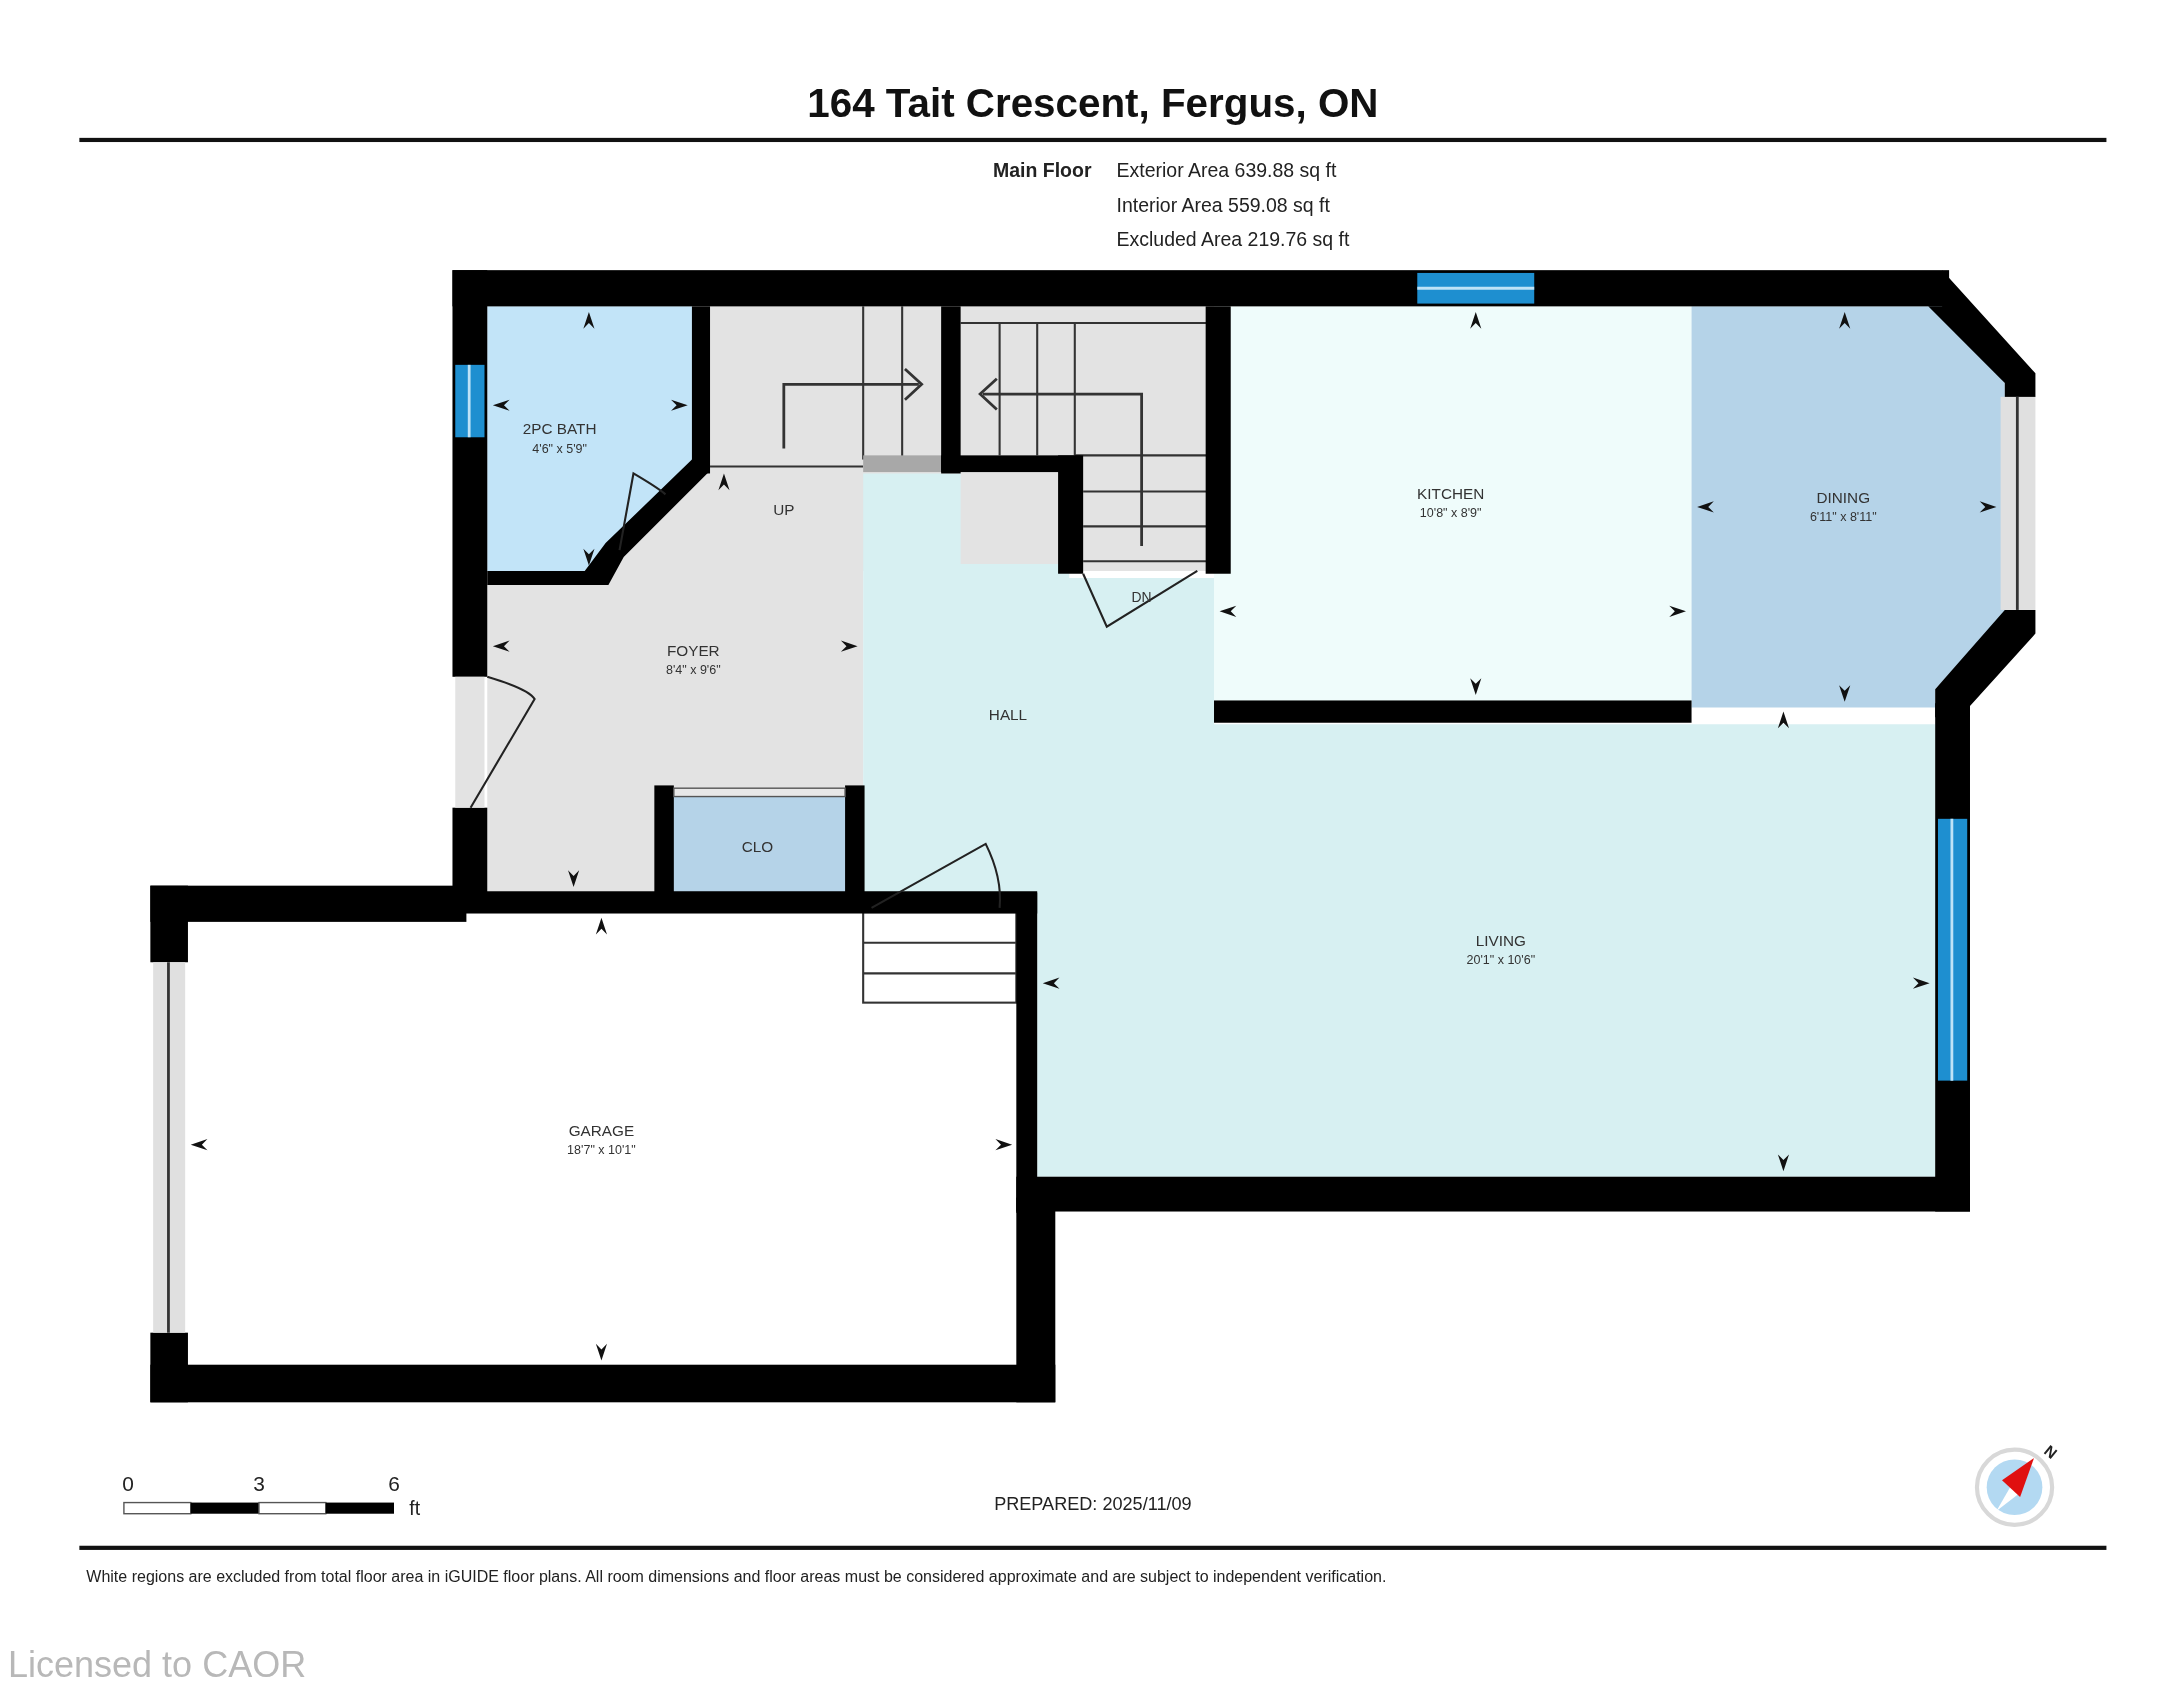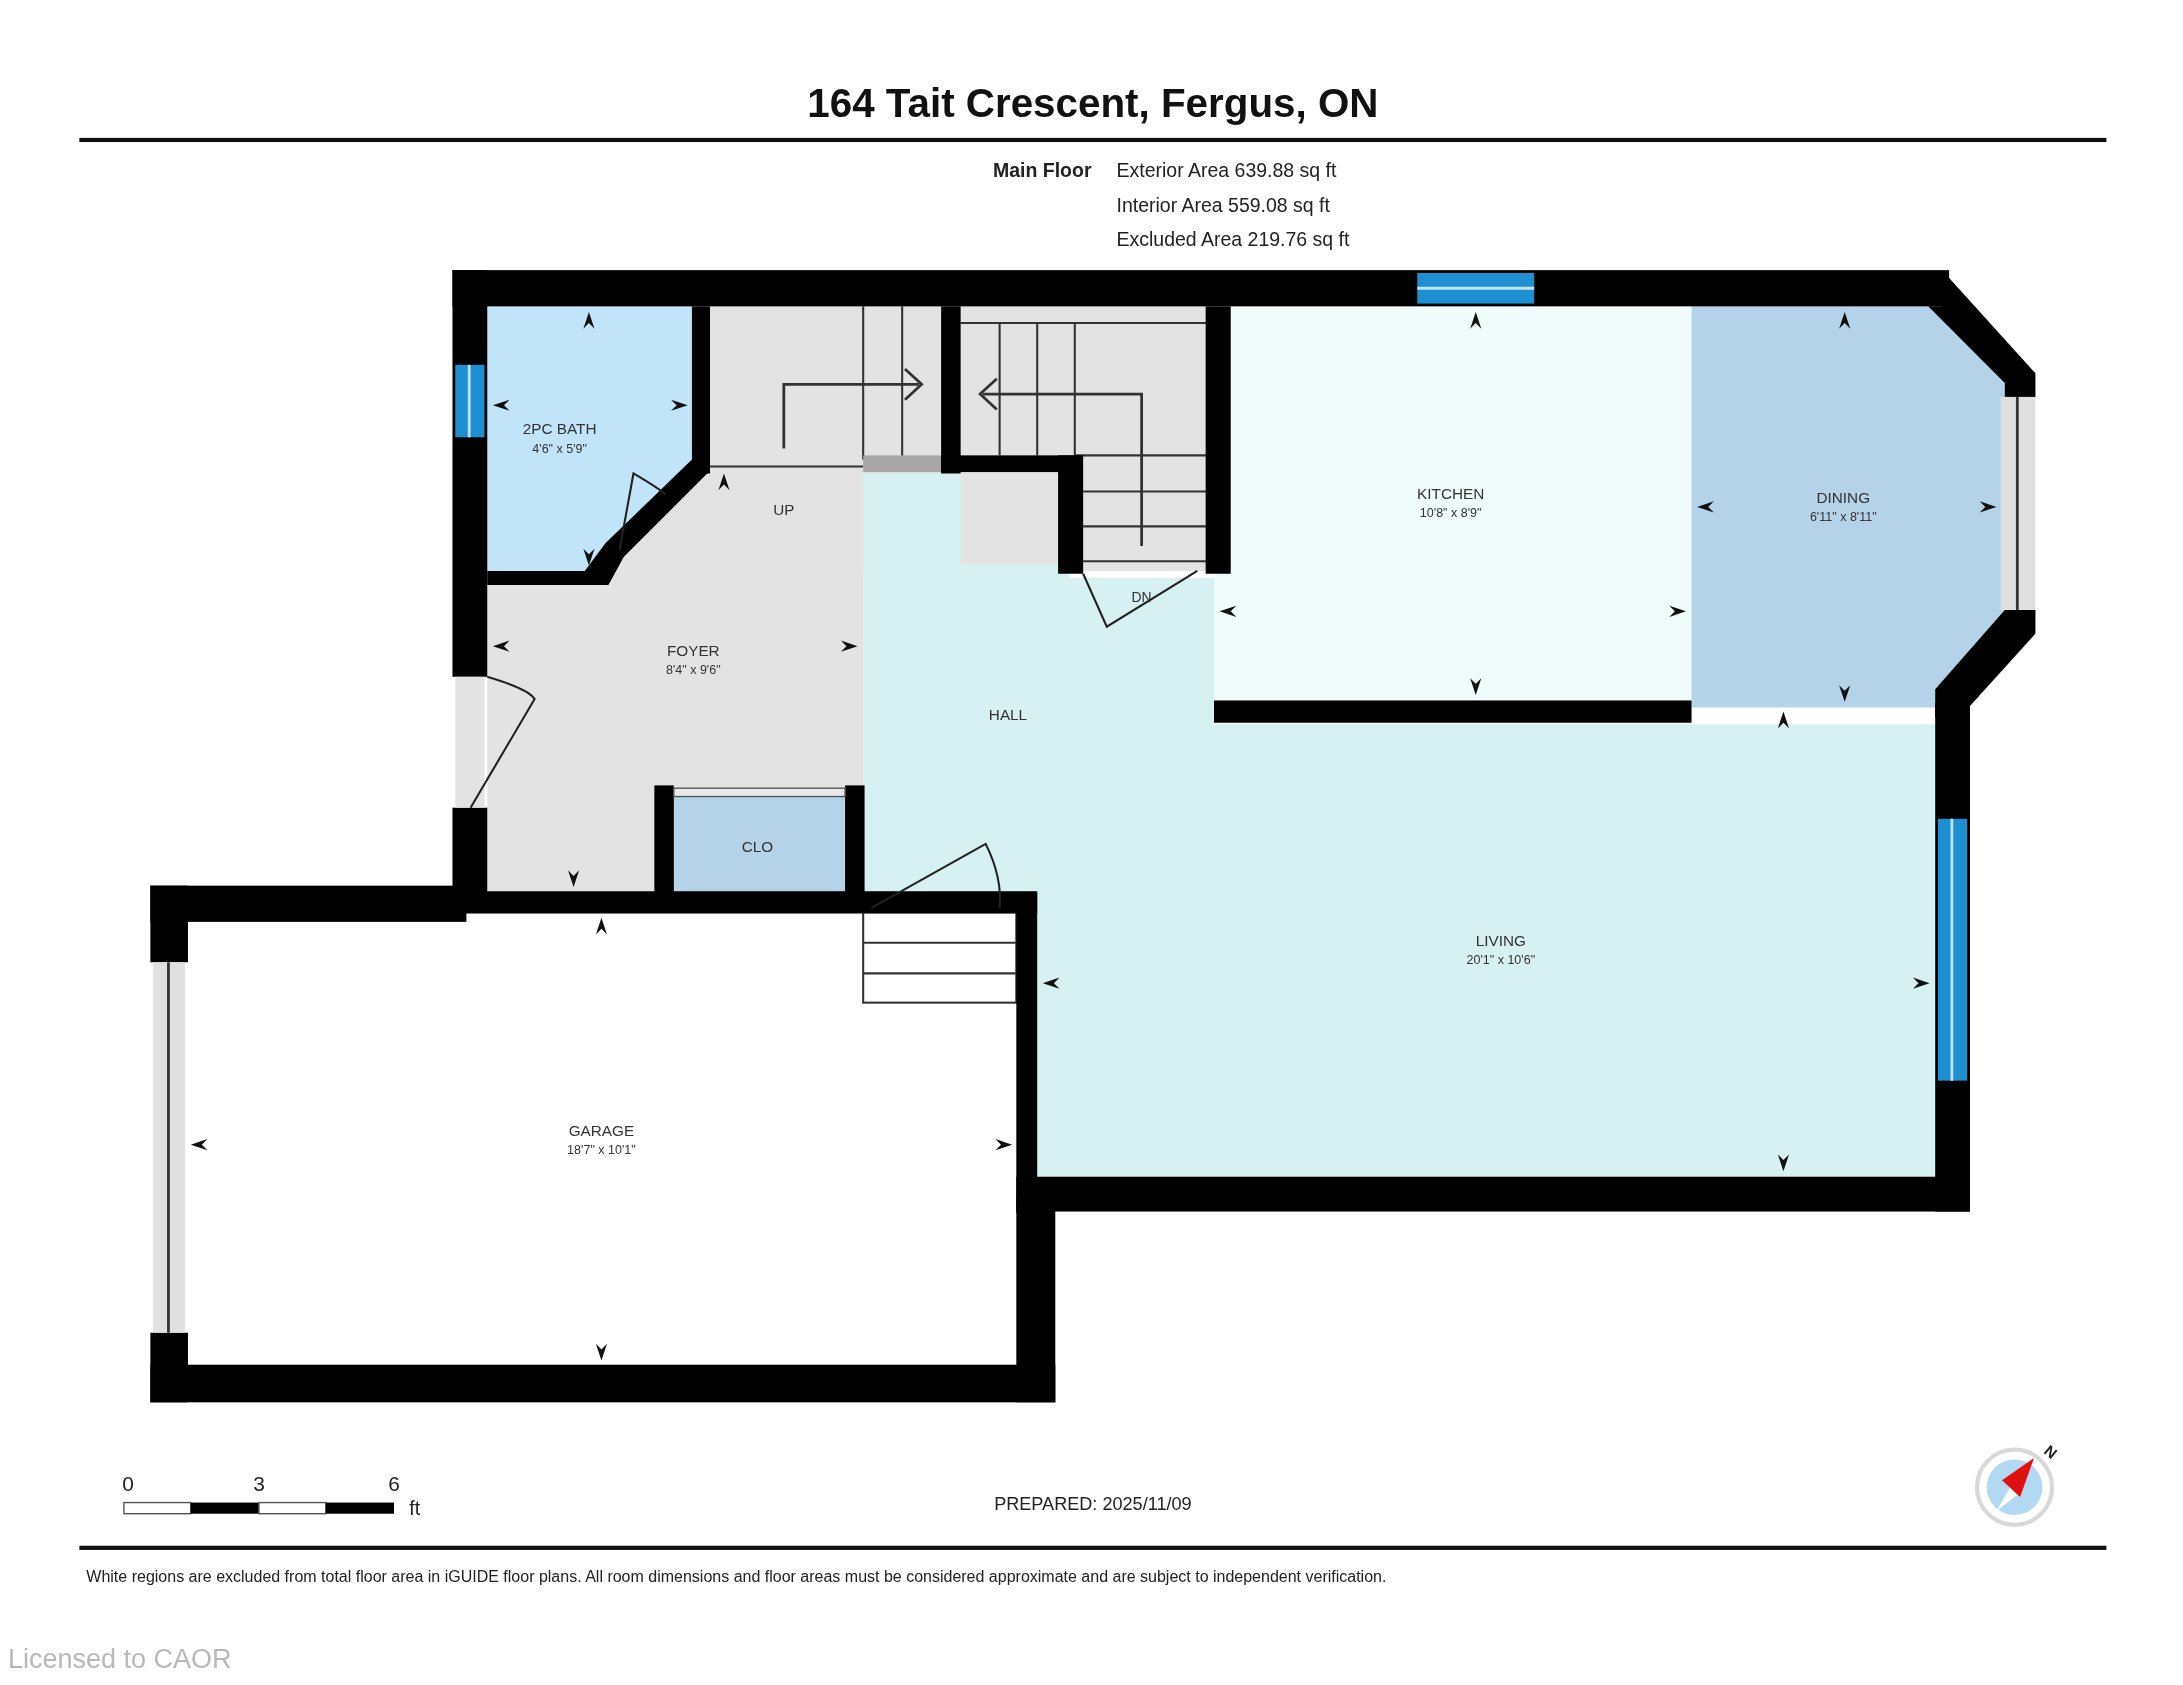--- a/index.html
+++ b/index.html
@@ -1,21 +1,21 @@
 <!DOCTYPE html>
 <html style="font-size:9px"><head>
 <meta charset="utf-8">
 <style>
   html, body { margin:0; padding:0; background:#ffffff; }
   body { width:2183px; height:1685px; position:relative; overflow:hidden; font-family:"Liberation Sans", sans-serif; }
   #plan { position:absolute; left:0; top:0; width:2183px; height:1685px; }
   .ttl { font-family:"Liberation Sans", sans-serif; font-weight:bold; fill:#111; }
   .info { font-family:"Liberation Sans", sans-serif; fill:#222; }
   .room { font-family:"Liberation Sans", sans-serif; fill:#333; }
-  .lic { position:absolute; left:8px; top:1644px; font-size:27px; color:#b8b8b8; }
+  .lic { position:absolute; left:8px; top:1644px; font-size:36px; color:#b8b8b8; }
 </style>
 </head>
 <body>
 
 <svg id="plan" viewBox="0 0 1568 1210" preserveAspectRatio="none" xmlns="http://www.w3.org/2000/svg">
 
   <text class="ttl" x="785" y="84" font-size="29" text-anchor="middle">164 Tait Crescent, Fergus, ON</text>
   <rect x="57" y="99" width="1456" height="3" fill="#111"></rect>
 
   <text class="info" x="784" y="127" font-size="14" font-weight="bold" text-anchor="end">Main Floor</text>

